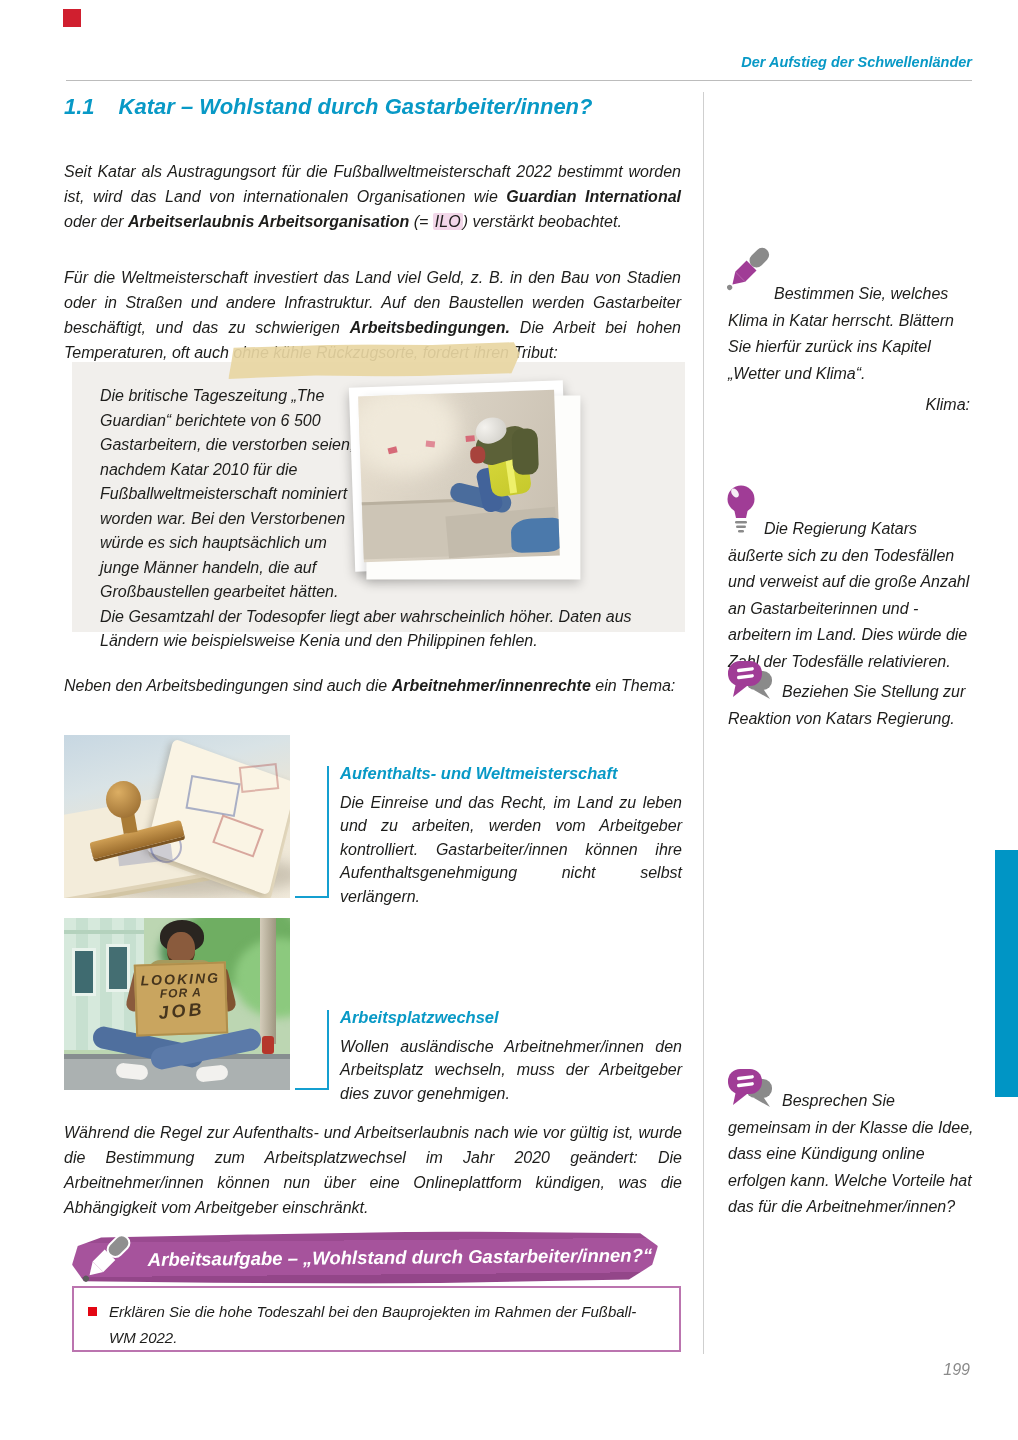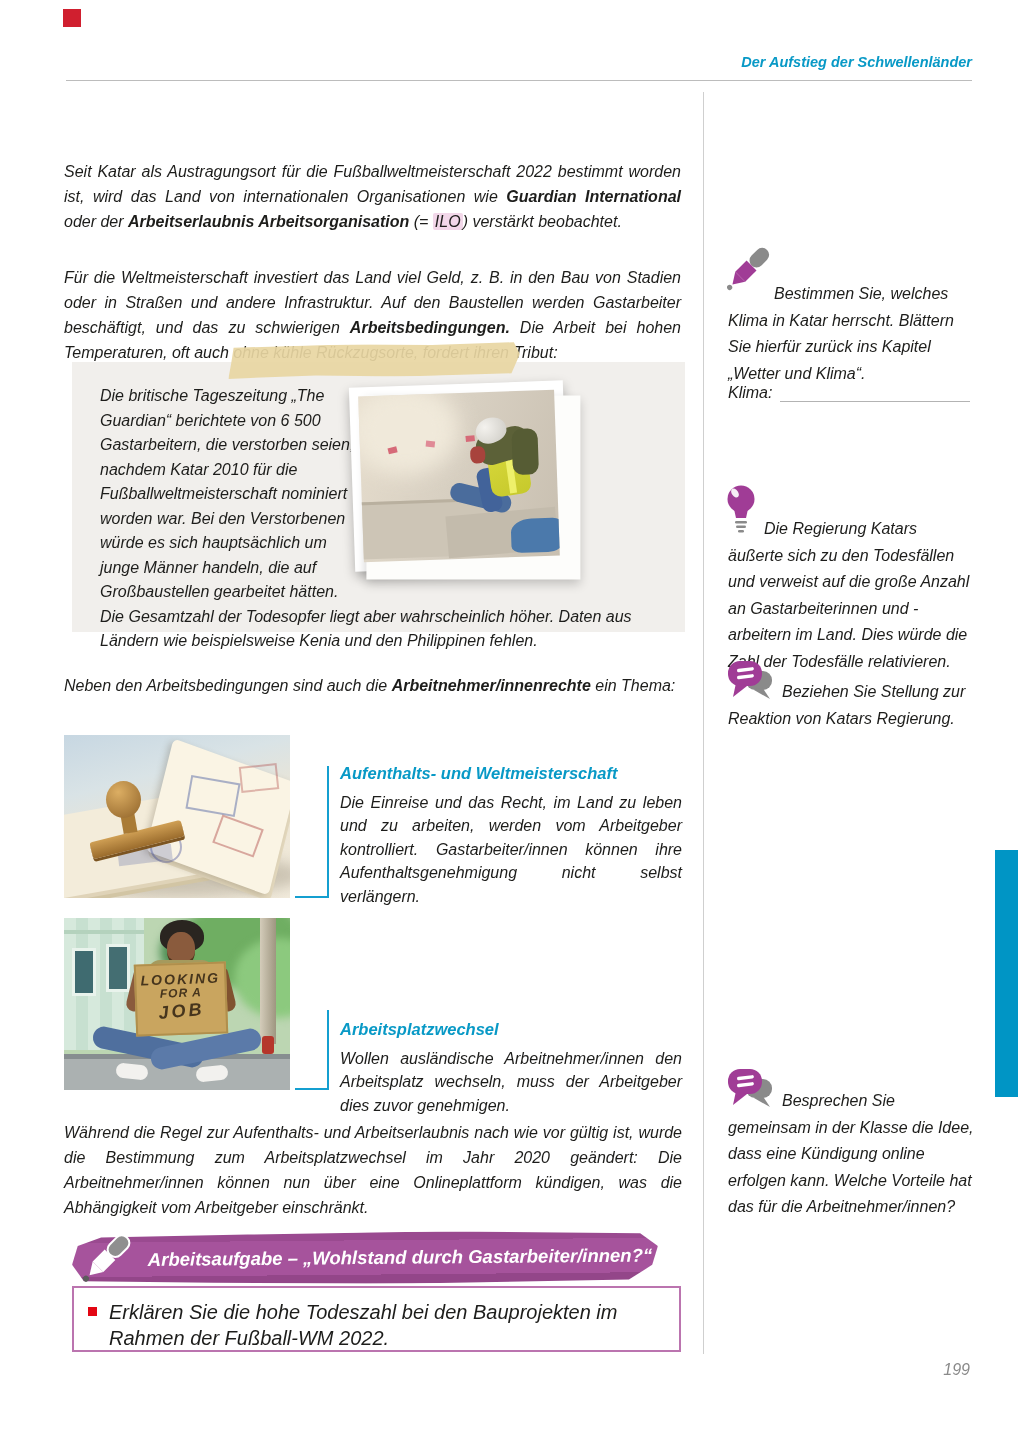--- a/index.html
+++ b/index.html
@@ -103,41 +103,41 @@
   .jb-sign .l3{font-size:18px;letter-spacing:3px;transform:rotate(-3deg);}
   .jb-leg1{left:28px;top:118px;width:112px;height:22px;background:#4f6f9e;border-radius:12px;transform:rotate(12deg);}
   .jb-leg2{left:86px;top:120px;width:112px;height:22px;background:#5b7aa9;border-radius:12px;transform:rotate(-12deg);}
   .jb-shoe1{left:52px;top:146px;width:32px;height:15px;background:#f2f1ee;border-radius:8px;transform:rotate(6deg);}
   .jb-shoe2{left:132px;top:148px;width:32px;height:15px;background:#f2f1ee;border-radius:8px;transform:rotate(-6deg);}
 
   
   .section-text{width:342px;font-size:16px;line-height:23.5px;text-align:justify;}
   .section-heading{font-size:16.5px;font-weight:bold;color:#0899c6;margin-bottom:5px;text-align:left;}
   .sec1{left:340px;top:762px;}
-  .sec2{left:340px;top:1006px;margin-top:12px;}
+  .sec2{left:340px;top:1006px;}
   .bracket{border-right:2px solid #149fd0;border-bottom:2px solid #149fd0;width:32px;}
   .bracket1{left:295px;top:766px;height:130px;}
   .bracket2{left:295px;top:1010px;height:78px;}
 
   
   .banner{left:72px;top:1232px;width:586px;height:52px;transform:rotate(-0.5deg);
       background:linear-gradient(180deg,#9a4a90 0 16%,#a6539c 16% 82%,#934689 82% 100%);
       clip-path:polygon(1% 22%,5% 6%,30% 3%,62% 0,97% 7%,100% 32%,99% 68%,95% 96%,58% 100%,24% 95%,2% 90%,0 58%);
       display:flex;align-items:center;justify-content:center;}
   .banner-title{color:#ffffff;font-weight:bold;font-size:18.5px;padding-left:70px;}
   .taskbox{left:72px;top:1286px;width:609px;height:66px;border:2px solid #bb74af;box-sizing:border-box;
       padding:11px 18px 0 14px;}
-  .task-item{display:flex;font-size:20px;line-height:26px;}
+  .task-item{display:flex;font-size:15px;line-height:26px;}
   .task-bullet{width:9px;height:9px;background:#e30613;margin:8px 12px 0 0;flex:none;}
 
   
   .side{font-size:16px;line-height:26.5px;text-align:left;}
   .ilo{left:728px;top:186px;width:246px;}
   .klima-task{left:728px;top:281px;width:246px;text-indent:46px;}
-  .klima-row{left:728px;top:384px;width:242px;display:flex;align-items:flex-end;font-size:16px;}
+  .klima-row{left:728px;top:396px;width:242px;display:flex;align-items:flex-end;font-size:16px;flex-direction:column;}
   .klima-line{flex:1;border-bottom:1px solid #b3b3b3;height:16px;margin-left:8px;}
   .note-regierung{left:728px;top:516px;width:248px;text-indent:36px;}
   .note-stellung{left:728px;top:679px;width:248px;text-indent:54px;}
   .note-besprechen{left:728px;top:1088px;width:250px;text-indent:54px;}
   .icon-abs{position:absolute;}
   .pencil-side{left:727px;top:245px;}
   .bulb-side{left:725px;top:484px;}
   .bubbles1{left:726px;top:659px;}
   .bubbles2{left:726px;top:1067px;}
   .banner-pencil{left:78px;top:1232px;}
@@ -148,20 +148,24 @@
 </head>
 <body>
 
 <div class="page">
 
   <div class="abs chapter-marker"></div>
   <div class="abs header-chapter">Der Aufstieg der Schwellenländer</div>
   <div class="abs header-rule"></div>
   <div class="abs col-divider"></div>
 
+  <div class="abs title">
+    <span>1.1</span>
+    <span>Katar – Wohlstand durch Gastarbeiter/innen?</span>
+  </div>
 
   <p class="abs para p1"><span>Seit Katar als Austragungsort für die Fußballweltmeisterschaft 2022 bestimmt worden ist, wird das Land von internationalen Organisationen wie </span><span class="b">Guardian International</span><span> oder der </span><span class="b">Arbeitserlaubnis Arbeitsorganisation</span><span> (= </span><span class="hl">ILO</span><span>) verstärkt beobachtet.</span></p>
   <p class="abs para p2"><span>Für die Weltmeisterschaft investiert das Land viel Geld, z. B. in den Bau von Stadien oder in Straßen und andere Infrastruktur. Auf den Baustellen werden Gastarbeiter beschäftigt, und das zu schwierigen </span><span class="b">Arbeitsbedingungen.</span><span> Die Arbeit bei hohen Temperaturen, oft auch ohne kühle Rückzugsorte, fordert ihren Tribut:</span></p>
 
   <div class="abs quote">
     <div class="qtext">
       <div class="qfloat"></div>
       <span>Die britische Tageszeitung „The Guardian“ berichtete von 6 500 Gastarbeitern, die verstorben seien, nachdem Katar 2010 für die Fußballweltmeisterschaft nominiert worden war. Bei den Verstorbenen würde es sich hauptsächlich um junge Männer handeln, die auf Großbaustellen gearbeitet hätten. Die Gesamtzahl der Todesopfer liegt aber wahrscheinlich höher. Daten aus Ländern wie beispielsweise Kenia und den Philippinen fehlen.</span>
     </div>
   </div>

